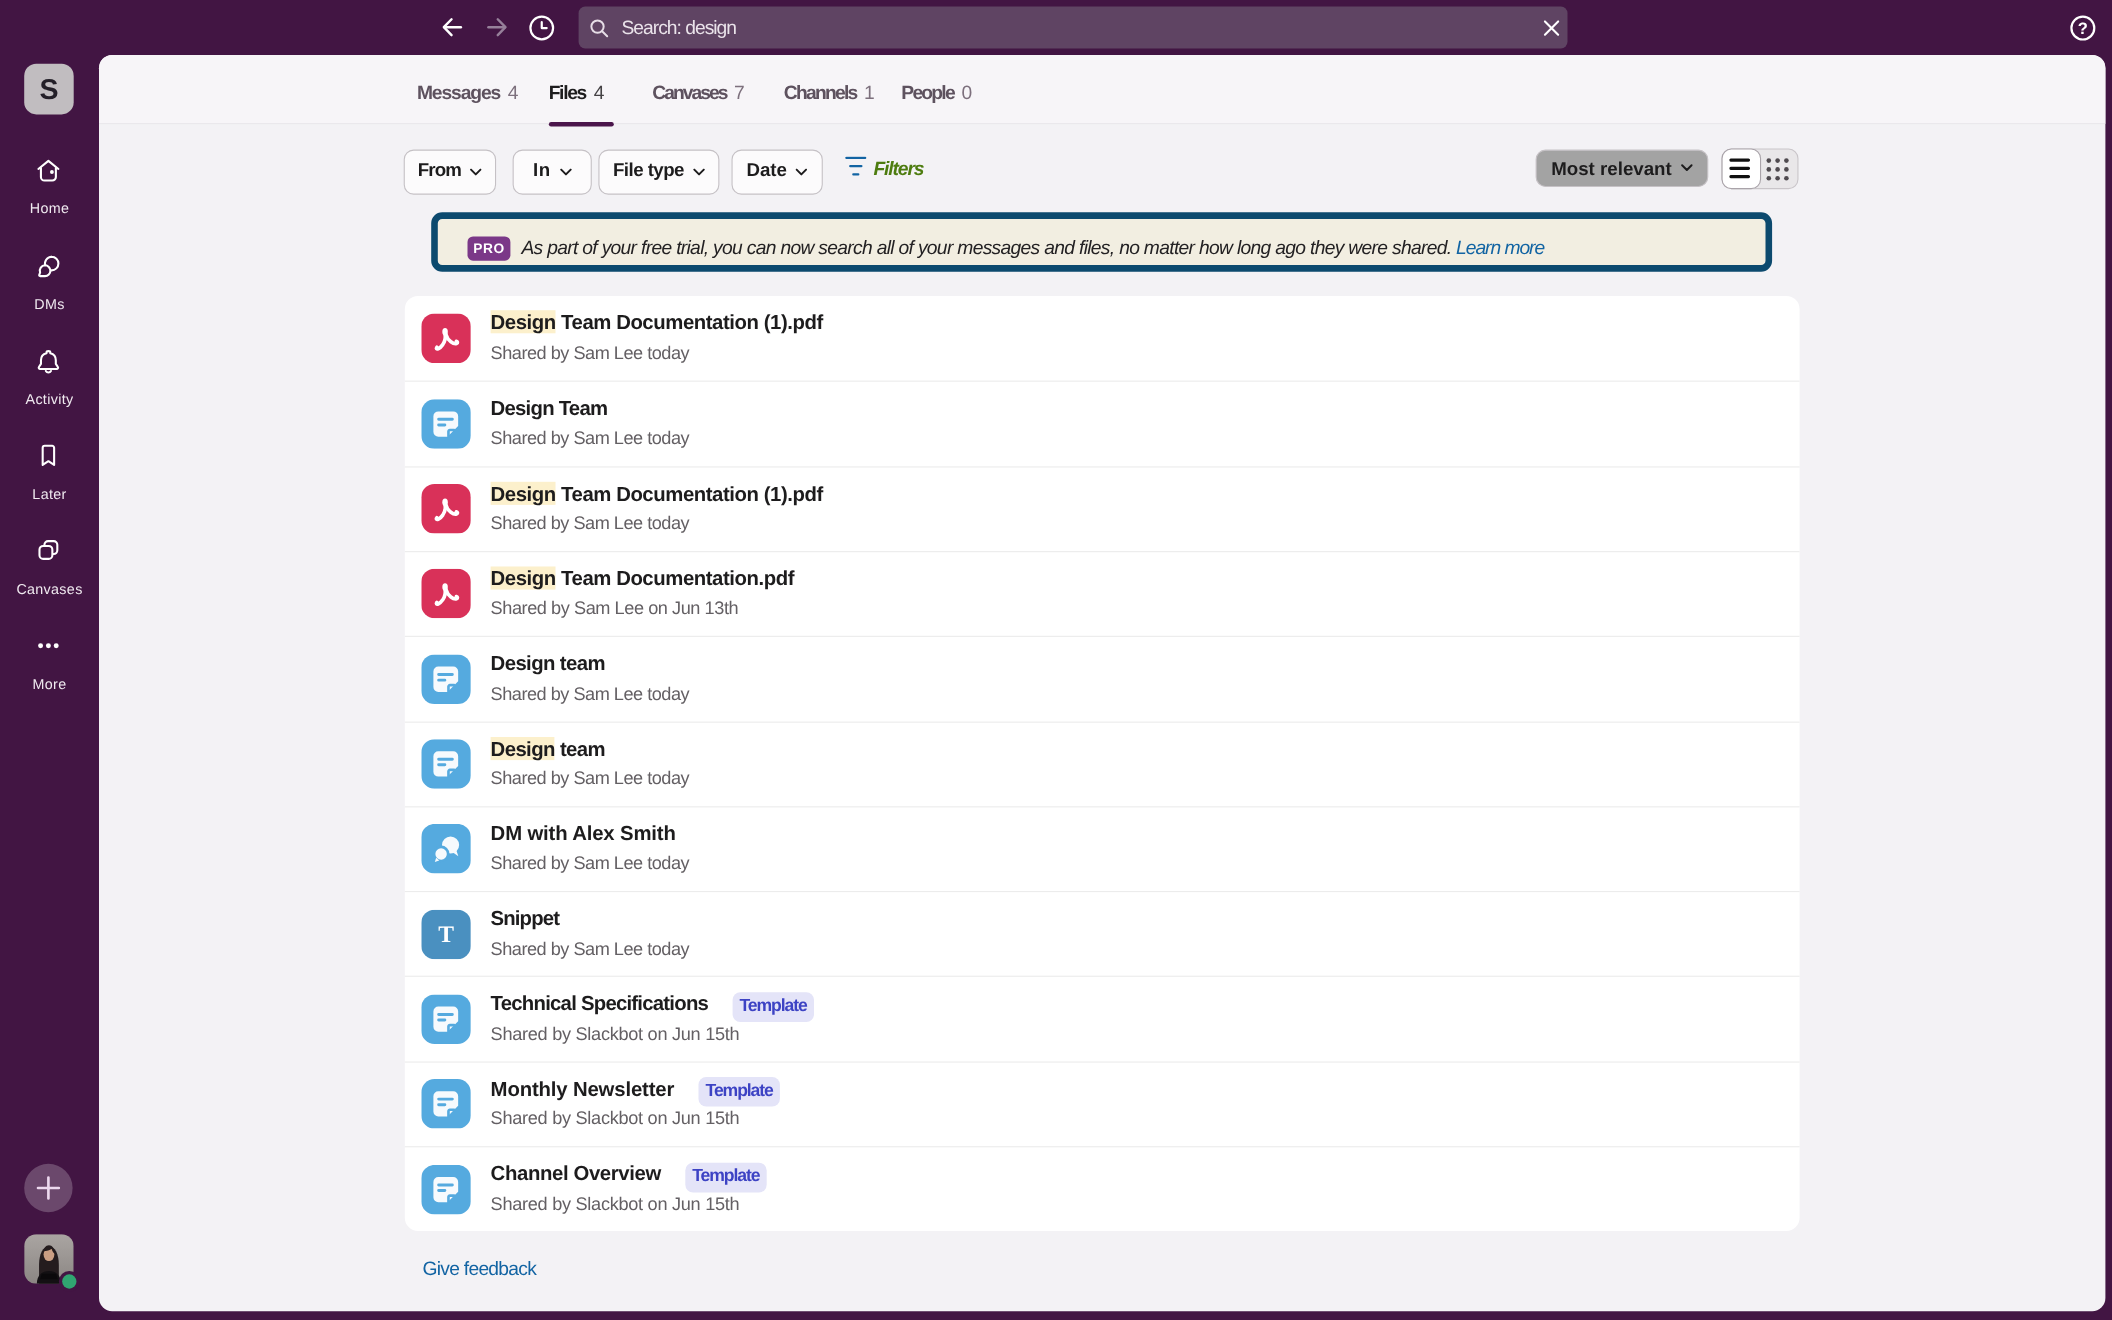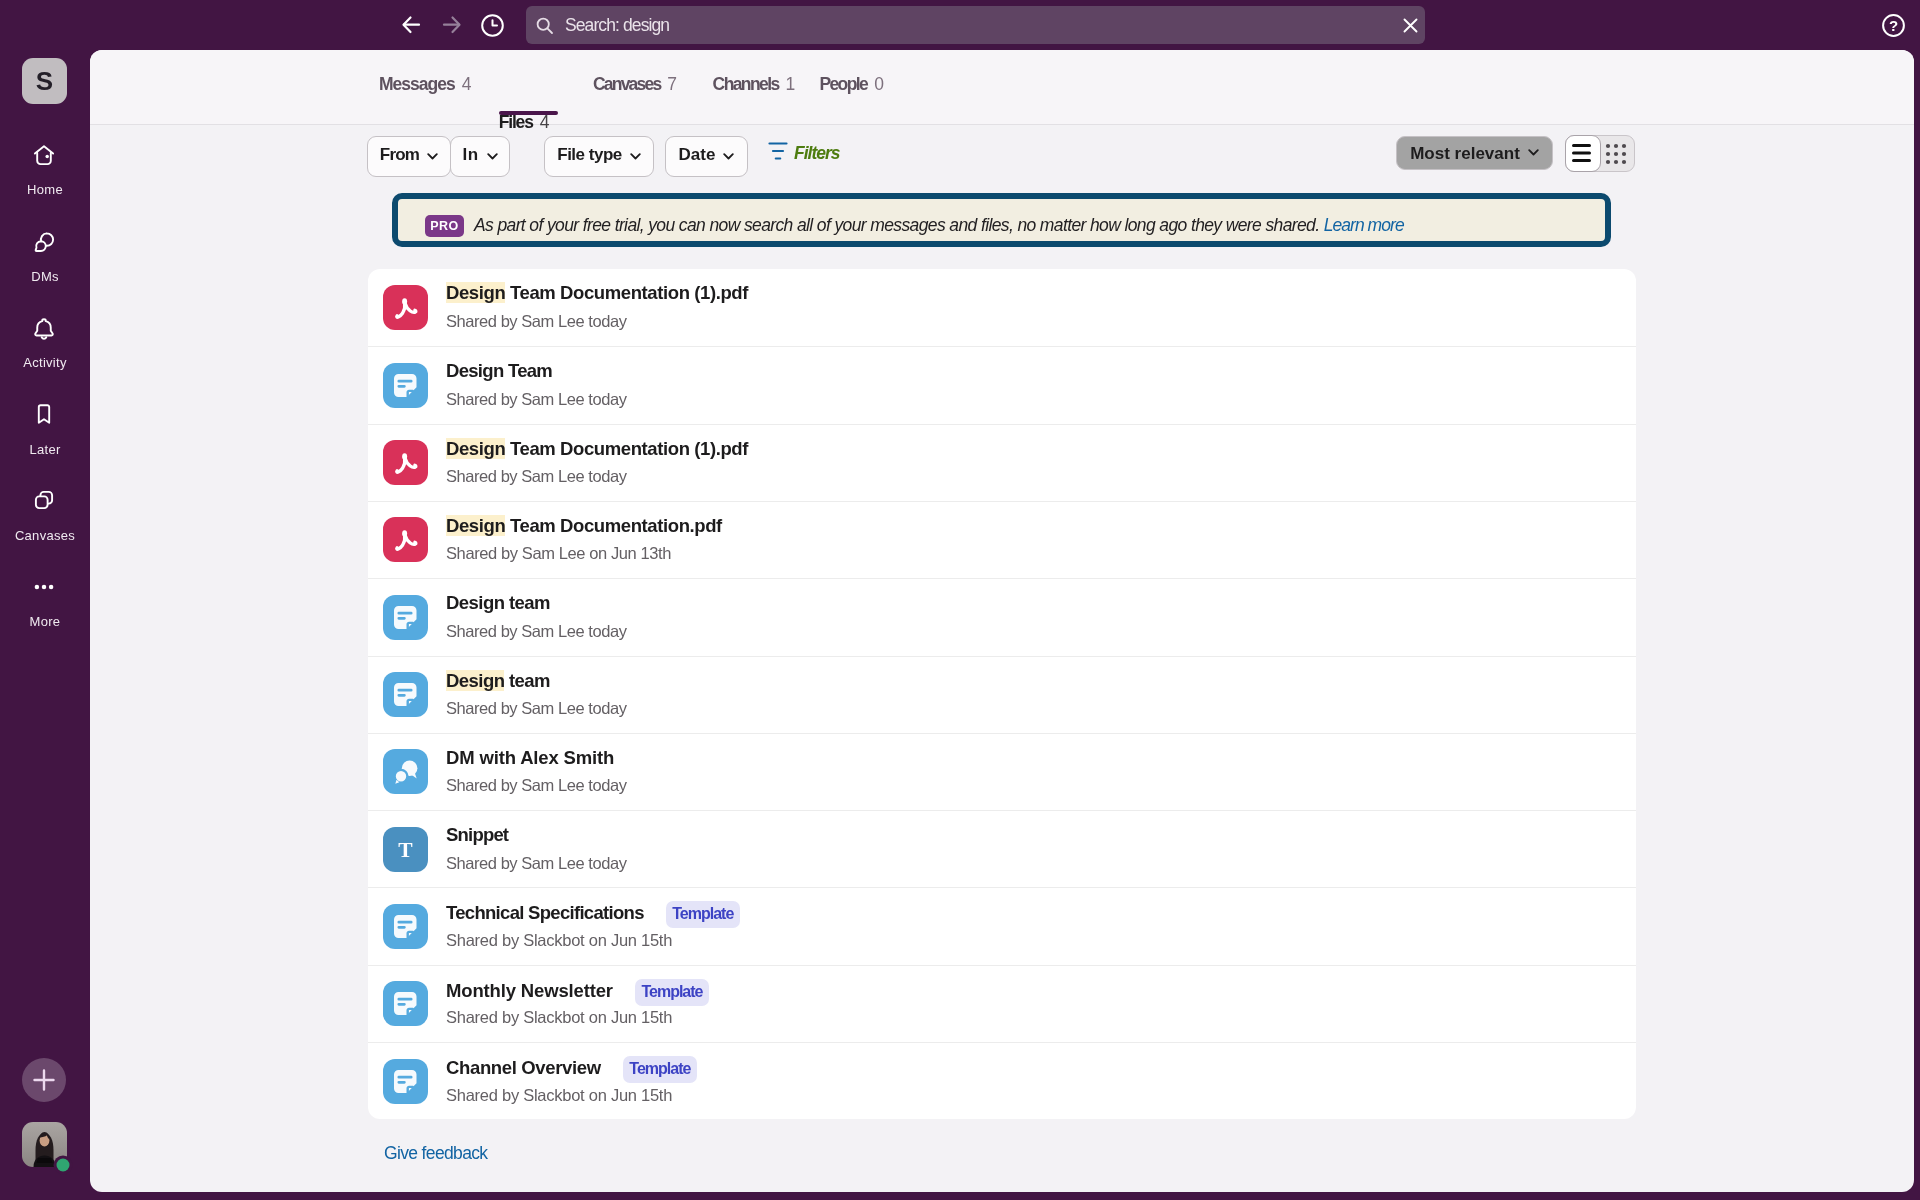--- a/index.html
+++ b/index.html
@@ -6,24 +6,24 @@
   html,body { width:1920px; height:1200px; overflow:hidden; }
   body { background:#421543; font-family:"Liberation Sans", sans-serif; position:relative; }
   .abs { position:absolute; }
 
   
   #searchbox { left:526px; top:6px; width:899px; height:38px; background:#5f4463; border-radius:6px; }
   #searchtext { left:565px; top:7px; height:36px; line-height:36px; color:#eae3ea; font-size:17.5px; letter-spacing:-0.9px; }
 
   
   #main { left:90px; top:50px; width:1824px; height:1142px; background:#f3f2f5; border-radius:12px; }
-  #tabstrip { left:0; top:0; width:100%; height:75px; background:#f7f5f8; border-bottom:1px solid #e2e0e4; border-radius:12px 12px 0 0;padding-left:12px; }
+  #tabstrip { left:0; top:0; width:100%; height:63px; background:#f7f5f8; border-bottom:1px solid #e2e0e4; border-radius:12px 12px 0 0;padding-left:12px; }
   .tab { position:absolute; top:0; height:63px; padding-top:6px; display:flex; align-items:center; font-size:17.5px; font-weight:700; color:#5e525f; }
   .tab .cnt { font-weight:400; color:#7d707d; margin-left:7px; letter-spacing:0; }
-  .tab.active { color:#1d1c1d;margin-top:38px; }
+  .tab.active { color:#1d1c1d; }
   .tab.active .cnt { color:#454245; }
   #underline { left:408.5px; top:61px; width:59.5px; height:4px; background:#4a154b; border-radius:2px; }
 
   
   .fbtn { position:absolute; top:86px; height:41px; background:#fcfbfc; border:1px solid #c5c1c5; border-radius:9px; display:flex; align-items:center; justify-content:center; gap:8px; font-size:17px; font-weight:700; color:#1d1c1d; }
   .chev { width:11px; height:7px; flex:none; }
   .fbtn span.lbl { position:relative; top:-1.5px; }
   .fbtn .chev { position:relative; top:0; }
 
   
@@ -153,21 +153,21 @@
     <div class="tab" style="left:729.4px;letter-spacing:-1.6px">People<span class="cnt">0</span></div>
     <div class="abs" id="underline"></div>
   </div>
 
   <div class="fbtn" style="left:277px;width:84px;letter-spacing:-0.8px">
       <span class="lbl">From</span>
     <svg class="chev" viewBox="0 0 11 7">
         <path d="M1.2 1.2 L5.5 5.5 L9.8 1.2" stroke="#1d1c1d" stroke-width="1.8" fill="none" stroke-linecap="round" stroke-linejoin="round"></path>
       </svg>
   </div>
-  <div class="fbtn" style="left:360px;width:60px">
+  <div class="fbtn" style="left:376px;width:72px">
       <span class="lbl" style="letter-spacing:0.5px">In</span>
     <svg class="chev" viewBox="0 0 11 7">
         <path d="M1.2 1.2 L5.5 5.5 L9.8 1.2" stroke="#1d1c1d" stroke-width="1.8" fill="none" stroke-linecap="round" stroke-linejoin="round"></path>
       </svg>
   </div>
   <div class="fbtn" style="left:454px;width:110px;letter-spacing:-0.5px">
       <span class="lbl">File type</span>
     <svg class="chev" viewBox="0 0 11 7">
         <path d="M1.2 1.2 L5.5 5.5 L9.8 1.2" stroke="#1d1c1d" stroke-width="1.8" fill="none" stroke-linecap="round" stroke-linejoin="round"></path>
       </svg>

